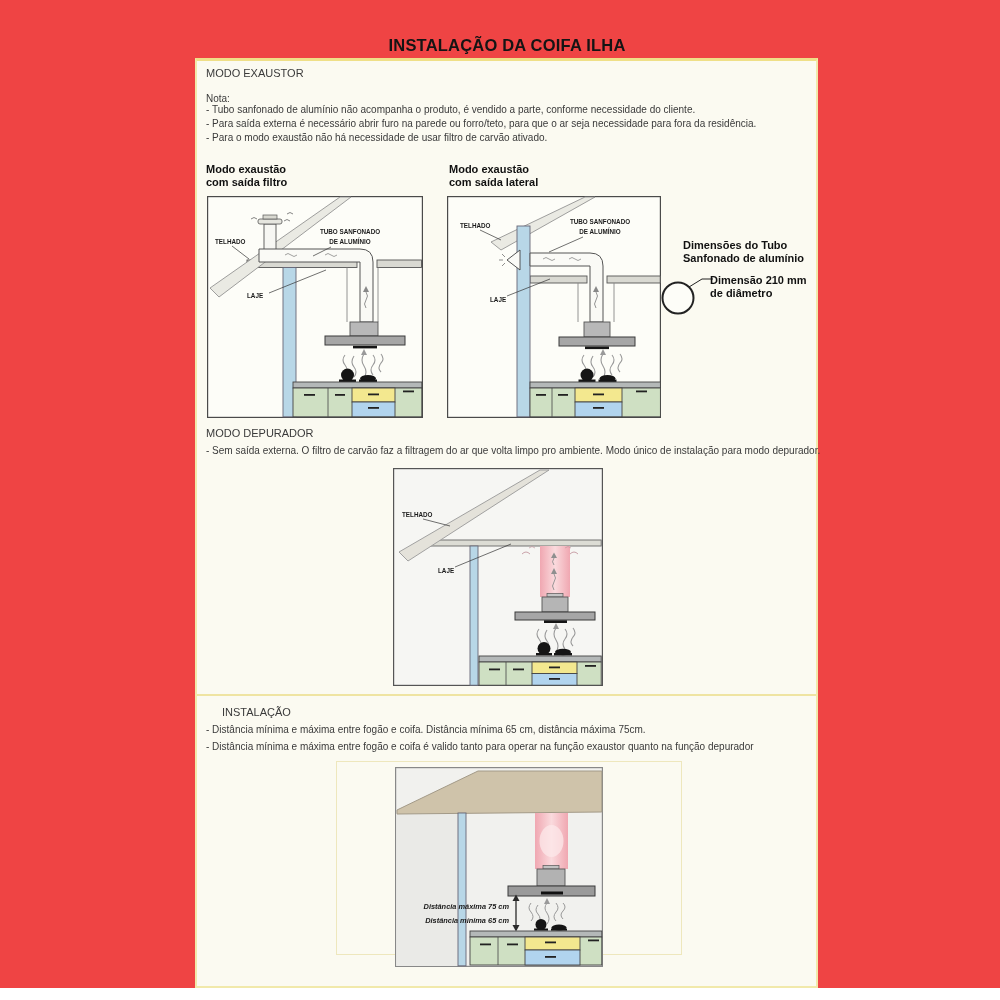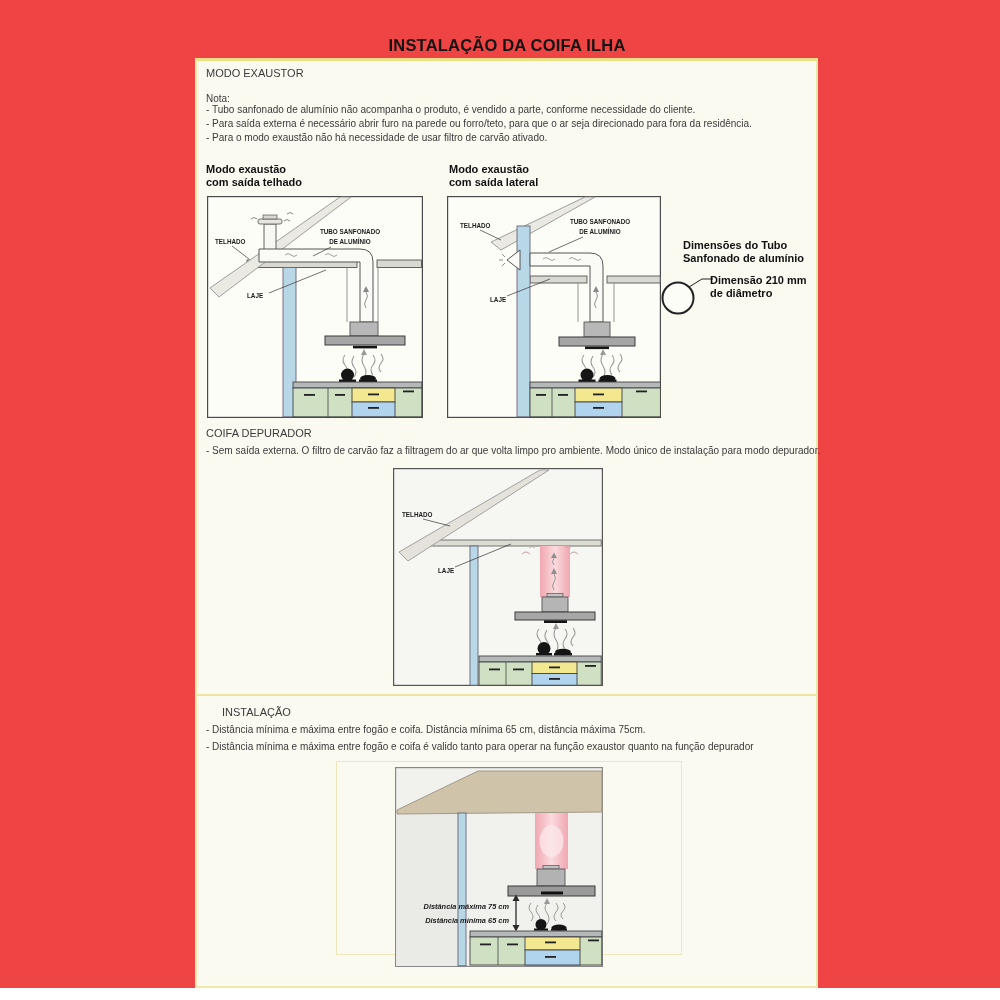--- a/index.html
+++ b/index.html
@@ -31,27 +31,27 @@
 
   <div class="doc-title">INSTALAÇÃO DA COIFA ILHA</div>
   <div class="content-box"></div>
   <div class="sep"></div>
   <div class="inner-yellow-box"></div>
 
   <div class="sec-head" style="left:206px;top:67px;">MODO EXAUSTOR</div>
   <div class="body-text" style="left:206px;top:93px;">Nota:</div>
   <div class="body-text note-lines" style="left:206px;top:103px;">
     <div>- Tubo sanfonado de alumínio não acompanha o produto, é vendido a parte, conforme necessidade do cliente.</div>
-    <div>- Para saída externa é necessário abrir furo na parede ou forro/teto, para que o ar seja direcionado para fora da residência.</div>
+    <div>- Para saída externa é necessário abrir furo na parede ou forro/teto, para que o ar seja necessidade para fora da residência.</div>
     <div>- Para o modo exaustão não há necessidade de usar filtro de carvão ativado.</div>
   </div>
 
   <div class="diag-title" style="left:206px;top:163px;">
     <span>Modo exaustão</span>
-    <span>com saída telhado</span>
+    <span>com saída filtro</span>
   </div>
   <div class="diag-title" style="left:449px;top:163px;">
     <span>Modo exaustão</span>
     <span>com saída lateral</span>
   </div>
 
   <svg style="left:207px;top:196px;" width="216" height="222" viewBox="0 0 216 222">
     <rect x="0.6" y="0.6" width="214.8" height="220.8" fill="#fdfdf8" stroke="#4a4a4a" stroke-width="1.2"></rect>
     <rect x="40" y="64" width="110" height="7.5" fill="#d9d9d2" stroke="#555" stroke-width="0.9"></rect>
     <rect x="170" y="64" width="44.5" height="7.5" fill="#d9d9d2" stroke="#555" stroke-width="0.9"></rect>
@@ -177,21 +177,21 @@
   </div>
   <svg style="left:656px;top:270px;" width="60" height="48" viewBox="0 0 60 48">
     <circle cx="22" cy="28" r="15.5" fill="#fdfdf8" stroke="#222" stroke-width="2"></circle>
     <polyline points="33,17 46,9 57,9" fill="none" stroke="#222" stroke-width="1"></polyline>
   </svg>
   <div class="tube-dim">
     <span>Dimensão 210 mm</span>
     <span>de diâmetro</span>
   </div>
 
-  <div class="sec-head" style="left:206px;top:427px;">COIFA DEPURADOR</div>
+  <div class="sec-head" style="left:206px;top:427px;">MODO DEPURADOR</div>
   <div class="body-text" style="left:206px;top:445px;">- Sem saída externa. O filtro de carvão faz a filtragem do ar que volta limpo pro ambiente. Modo único de instalação para modo depurador.</div>
 
   <svg style="left:393px;top:468px;" width="210" height="218" viewBox="0 0 210 218">
     <defs>
       <linearGradient id="pg1" x1="0" y1="0" x2="1" y2="0">
         <stop offset="0" stop-color="#f0a7b1"></stop>
           <stop offset="0.5" stop-color="#fadadd"></stop>
           <stop offset="1" stop-color="#f0a7b1"></stop>
       </linearGradient>
     </defs>

